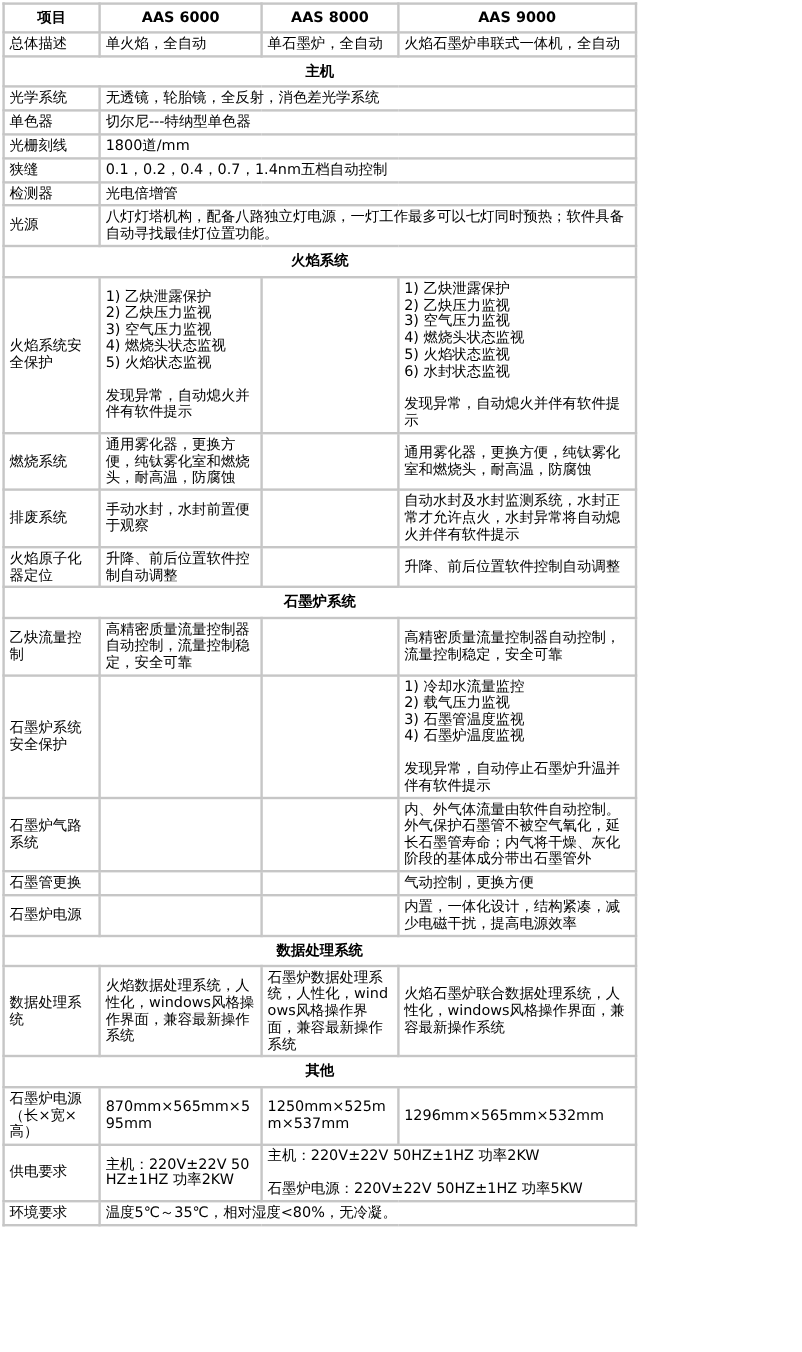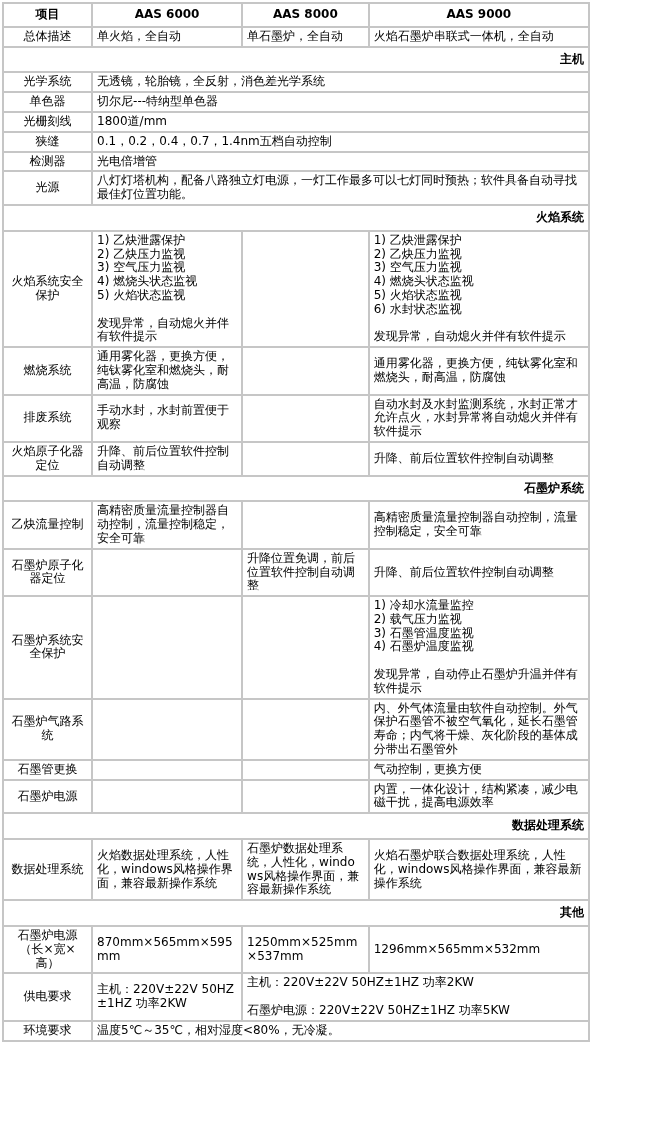--- a/index.html
+++ b/index.html
@@ -4,43 +4,42 @@
 <style>
   html,body{margin:0;padding:0;background:#ffffff;}
   body{
     font-family:"DejaVu Sans","Liberation Sans",sans-serif;
     font-size:12px;color:#000;
     width:668px;
   }
   .page{padding:2px;}
   table.spec-table{
     border-collapse:collapse;
-    width:588px;
+    width:529px;
     table-layout:fixed;
   }
   .spec-table th,.spec-table td{
     border:2px solid #c6c6c6;
     padding:2px 4px;
     vertical-align:middle;
     word-break:break-all;
     line-height:1.15;
   }
   .spec-table th{
     font-weight:bold;
     text-align:center;
     padding:4px 2px;
   }
   .spec-table td.section{
     font-weight:bold;
-    text-align:right;
+    text-align:center;
     padding:5px 4px;
   }
   .spec-table td.label{
     vertical-align:middle;
-    text-align:center;
   }
   .spec-table .line{min-height:13px;}
 </style>
 </head>
 <body>
 
 <div class="page">
   <table class="spec-table">
     <colgroup>
       <col style="width: 15.2%;">
@@ -169,30 +168,20 @@
           <td class="label">乙炔流量控制</td>
           <td>
             <div class="line">高精密质量流量控制器自动控制，流量控制稳定，安全可靠</div>
           </td>
           <td></td>
           <td>
             <div class="line">高精密质量流量控制器自动控制，流量控制稳定，安全可靠</div>
           </td>
         </tr>
         <tr>
-          <td class="label">石墨炉原子化器定位</td>
-          <td></td>
-          <td>
-            <div class="line">升降位置免调，前后位置软件控制自动调整</div>
-          </td>
-          <td>
-            <div class="line">升降、前后位置软件控制自动调整</div>
-          </td>
-        </tr>
-        <tr>
           <td class="label">石墨炉系统安全保护</td>
           <td></td>
           <td></td>
           <td>
             <div class="line">1) 冷却水流量监控</div>
             <div class="line">2) 载气压力监视</div>
             <div class="line">3) 石墨管温度监视</div>
             <div class="line">4) 石墨炉温度监视</div>
             <div class="line">&nbsp;</div>
             <div class="line">发现异常，自动停止石墨炉升温并伴有软件提示</div>

